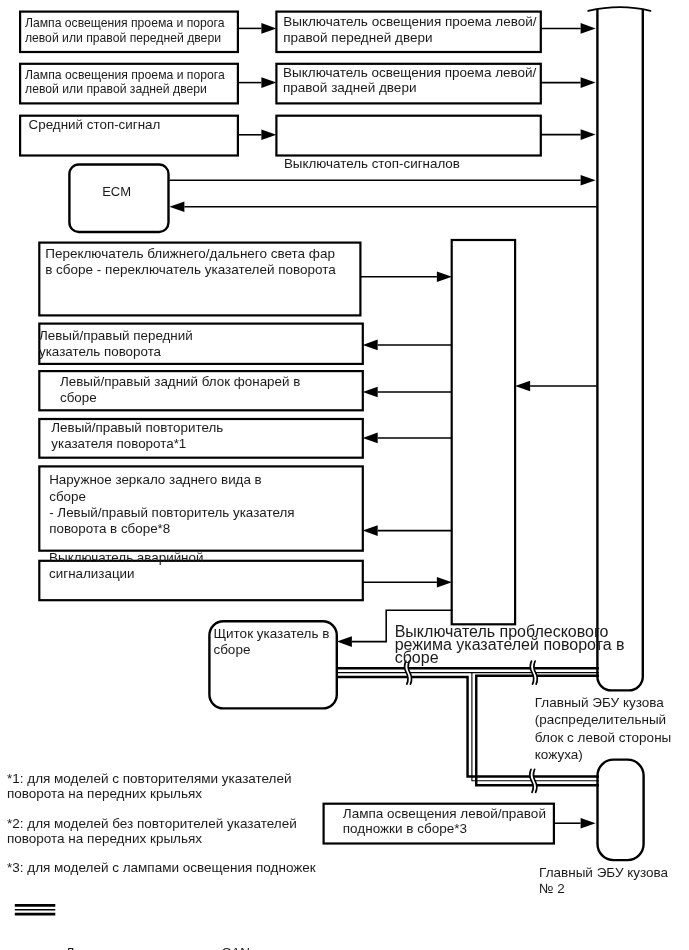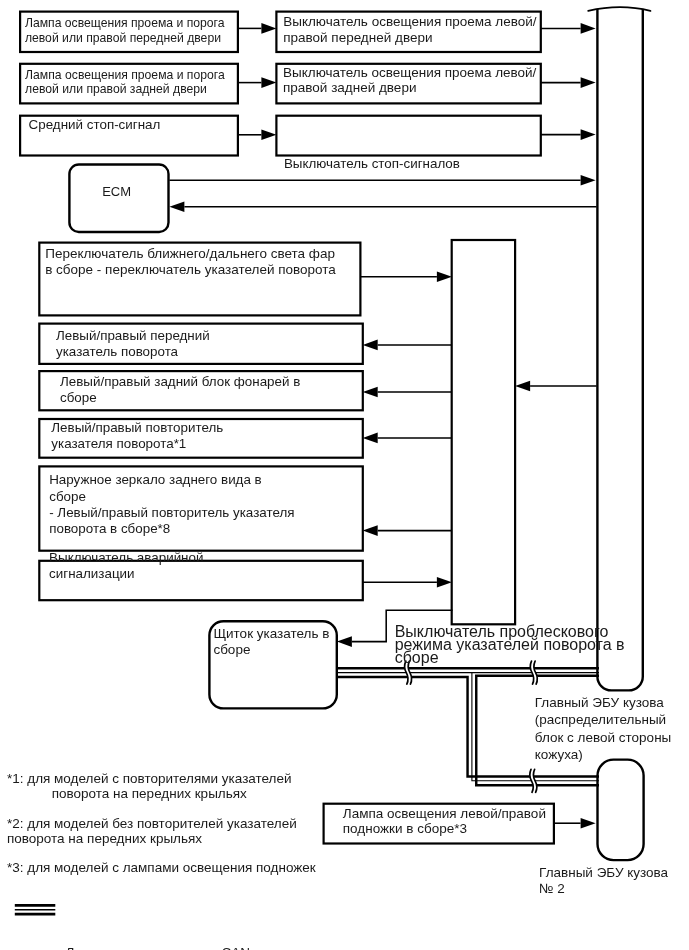--- a/index.html
+++ b/index.html
@@ -104,21 +104,21 @@
 правой передней двери</div>
 <div class="lbl" style="left:25.1px;top:68.06px;font-size:12.2px;line-height:14.3px;">Лампа освещения проема и порога
 левой или правой задней двери</div>
 <div class="lbl" style="left:283.0px;top:64.59px;font-size:13.5px;line-height:15.6px;">Выключатель освещения проема левой/
 правой задней двери</div>
 <div class="lbl" style="left:28.6px;top:117.2px;font-size:13.4px;line-height:15.9px;">Средний стоп-сигнал</div>
 <div class="lbl" style="left:283.9px;top:116.9px;font-size:13.4px;line-height:15.9px;margin-top:39px;">Выключатель стоп-сигналов</div>
 <div class="lbl" style="left:102.2px;top:183.55px;font-size:13px;line-height:15.9px;">ECM</div>
 <div class="lbl" style="left:45.2px;top:246.02px;font-size:13.5px;line-height:15.9px;">Переключатель ближнего/дальнего света фар
 в сборе - переключатель указателей поворота</div>
-<div class="lbl" style="left:56px;top:327.7px;font-size:13.4px;line-height:15.9px;">Левый/правый передний
+<div class="lbl" style="left:39px;top:327.7px;font-size:13.4px;line-height:15.9px;">Левый/правый передний
 указатель поворота</div>
 <div class="lbl" style="left:60px;top:373.7px;font-size:13.4px;line-height:15.9px;">Левый/правый задний блок фонарей в
 сборе</div>
 <div class="lbl" style="left:51.3px;top:420.4px;font-size:13.4px;line-height:15.7px;">Левый/правый повторитель
 указателя поворота*1</div>
 <div class="lbl" style="left:49.2px;top:472.35px;font-size:13.4px;line-height:16.2px;">Наружное зеркало заднего вида в
 сборе
 - Левый/правый повторитель указателя
 поворота в сборе*8</div>
 <div class="lbl" style="left:49.1px;top:550px;font-size:13.4px;line-height:15.9px;">Выключатель аварийной
@@ -131,20 +131,20 @@
 <div class="lbl" style="left:394.7px;top:624.64px;font-size:16px;line-height:13.2px;">Выключатель проблескового
 режима указателей поворота в
 сборе</div>
 <div class="lbl" style="left:534.8px;top:694.18px;font-size:13.5px;line-height:17.3px;">Главный ЭБУ кузова
 (распределительный
 блок с левой стороны
 кожуха)</div>
 <div class="lbl" style="left:539.1px;top:864.88px;font-size:13.5px;line-height:16.6px;">Главный ЭБУ кузова
 № 2</div>
 
-<div class="lbl" style="left:7.0px;top:771.76px;font-size:13.5px;line-height:14.9px;text-align:center;">*1: для моделей с повторителями указателей
+<div class="lbl" style="left:7.0px;top:771.76px;font-size:13.5px;line-height:14.9px;">*1: для моделей с повторителями указателей
 поворота на передних крыльях</div>
 <div class="lbl" style="left:7.0px;top:816.66px;font-size:13.5px;line-height:14.9px;">*2: для моделей без повторителей указателей
 поворота на передних крыльях</div>
 <div class="lbl" style="left:7.0px;top:861.16px;font-size:13.5px;line-height:14.9px;">*3: для моделей с лампами освещения подножек</div>
 <div class="lbl" style="left:58.0px;top:899.02px;font-size:13.5px;line-height:16.0px;margin-top:46px;">: Линия передачи данных CAN</div>
 
 </div>
 
 </body></html>

